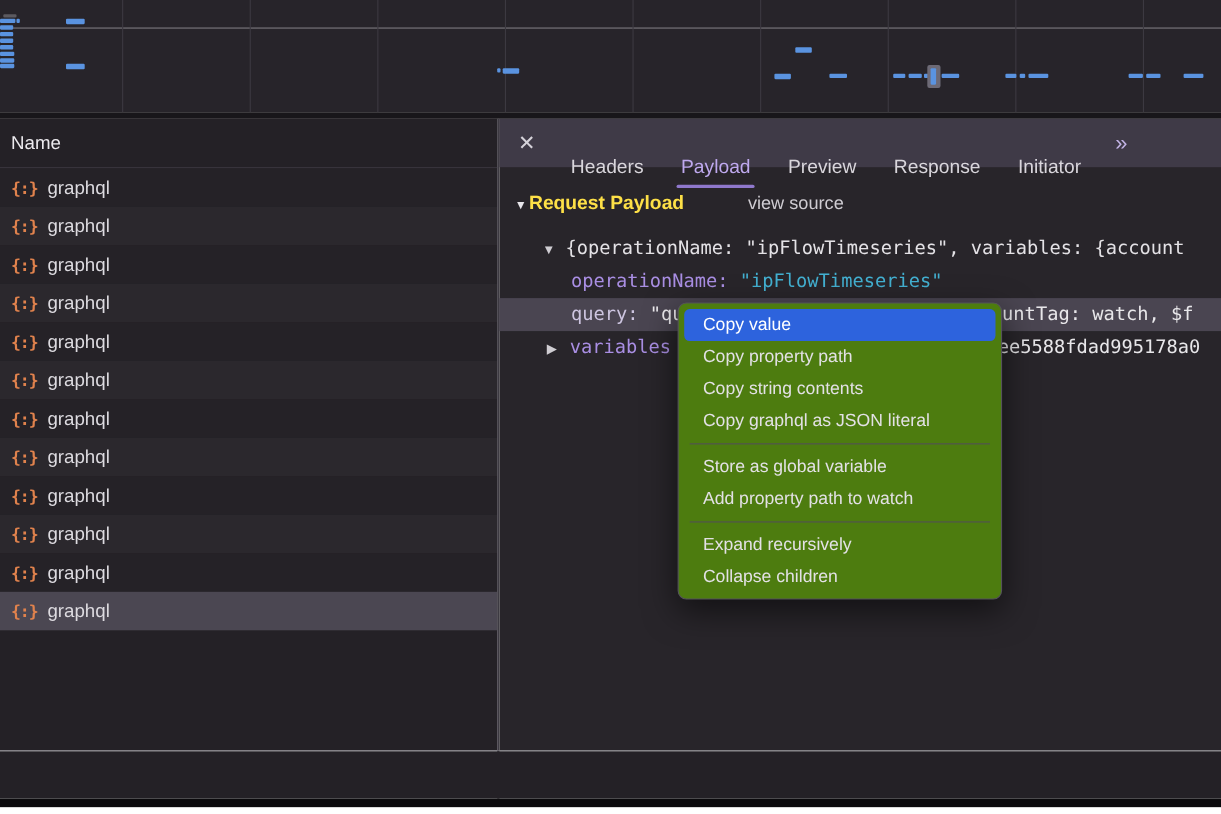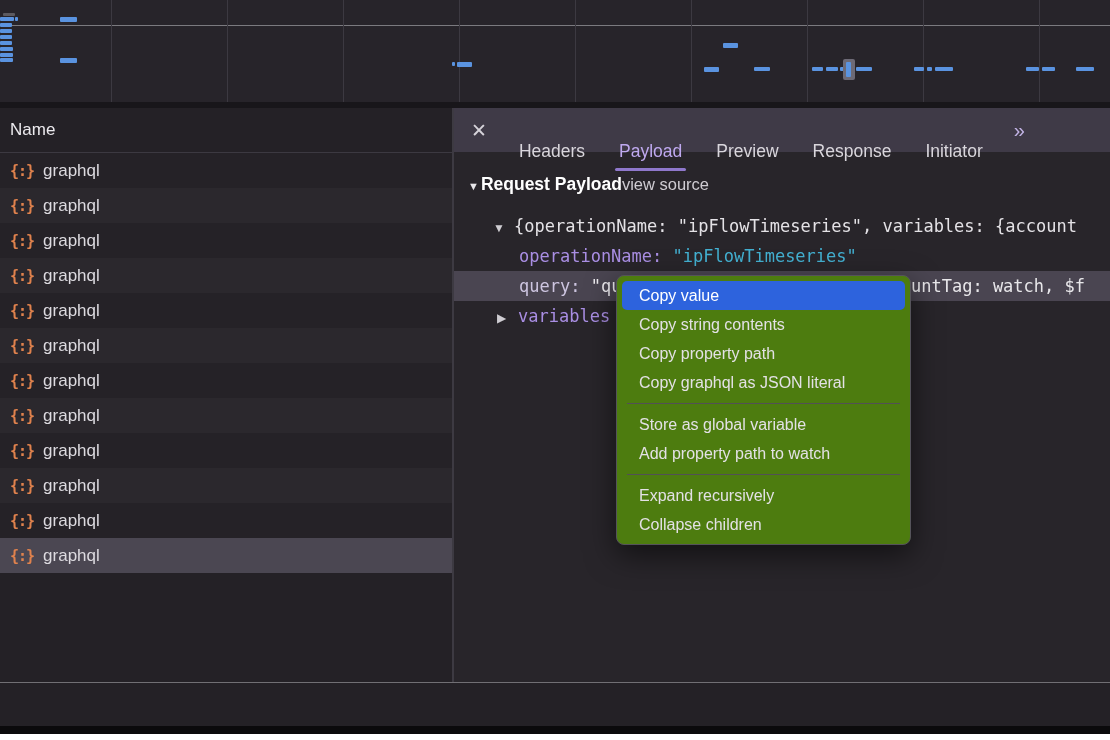--- a/index.html
+++ b/index.html
@@ -36,22 +36,22 @@
              font-family:"Liberation Sans",sans-serif;}
   .tab{position:relative;height:44px;line-height:44px;margin:0 17px;color:#d9d6dc;font-size:17.5px;cursor:default;}
   .tab.selected{color:#bfa9ef;}
   .tab.selected::after{content:"";position:absolute;left:-4px;right:-4px;bottom:2px;height:3px;
                        background:#8f78cc;border-radius:2px;}
   .overflow{color:#c3b4e6;font-size:20px;margin-left:14px;letter-spacing:-2px;}
 
   
   .section-header{margin:22px 0 0 14px;display:flex;align-items:baseline;}
   .sec-tri{color:#e8e6ea;font-size:11px;margin-right:2px;}
-  .sec-title{color:#ffffff;font-size:17.5px;font-weight:bold;}
-  .view-source{color:#cfccd2;font-size:16.5px;}
+  .sec-title{color:#fde047;font-size:17.5px;font-weight:bold;}
+  .view-source{color:#cfccd2;font-size:16.5px;margin-left:58px;}
 
   .tree{margin-top:16px;font-family:"DejaVu Sans Mono",monospace;font-size:17px;color:#e4e2e6;}
   .tree-row{position:relative;height:30px;line-height:30px;white-space:nowrap;}
   .tree-row .tri{display:inline-block;font-size:12px;color:#cfcdd2;width:13px;margin-right:8px;
                  font-family:"Liberation Sans",sans-serif;}
   .row-root{padding-left:39px;}
   .row-child{padding-left:65px;}
   .row-var{padding-left:43px;}
   .key{color:#a98ee3;}
   .str{color:#43b0d1;}
@@ -207,34 +207,35 @@
         </div>
         <div class="tree-row row-child">
           <span class="key">operationName:</span><span> </span><span class="str">"ipFlowTimeseries"</span>
         </div>
         <div class="tree-row row-child row-selected">
           <span class="key">query:</span><span> </span><span class="val">"qu</span>
           <span class="frag" style="left:457px;">untTag: watch, $f</span>
         </div>
         <div class="tree-row row-var">
           <span class="tri">▶</span><span class="key">variables</span>
+          <span class="frag" style="left:453px;">ee5588fdad995178a0</span>
         </div>
       </div>
     </div>
   </div>
 
   <div class="footer-line"></div>
   <div class="footer"></div>
   <div class="black-strip"></div>
   <div class="white-strip"></div>
 
   <div class="context-menu" id="context-menu">
       <div class="menu-item highlighted">Copy value</div>
+      <div class="menu-item">Copy property path</div>
       <div class="menu-item">Copy string contents</div>
-      <div class="menu-item">Copy property path</div>
       <div class="menu-item">Copy graphql as JSON literal</div>
       <div class="menu-sep"></div>
       <div class="menu-item">Store as global variable</div>
       <div class="menu-item">Add property path to watch</div>
       <div class="menu-sep"></div>
       <div class="menu-item">Expand recursively</div>
       <div class="menu-item">Collapse children</div>
     </div>
 
 </div>

